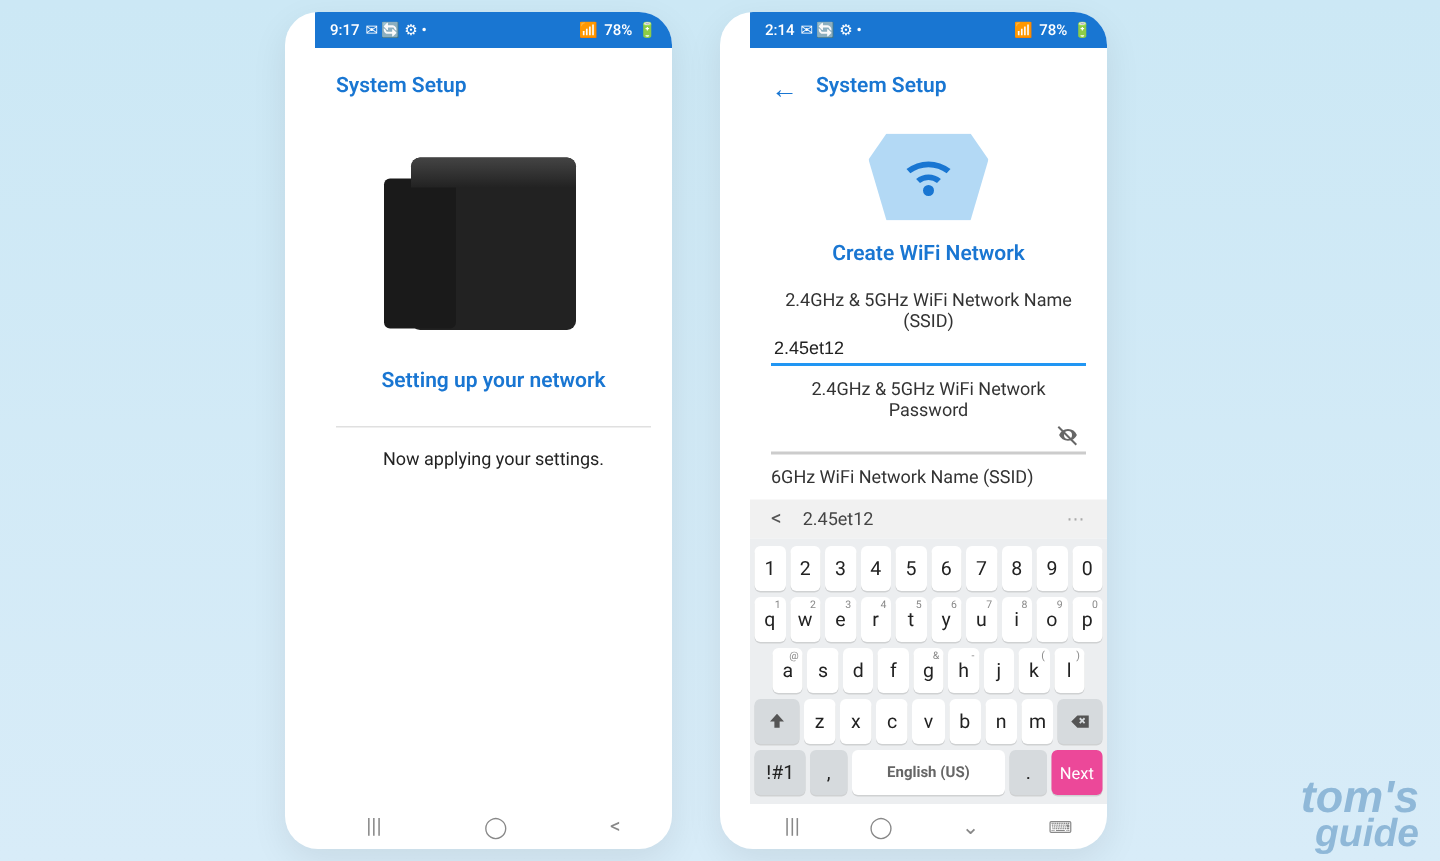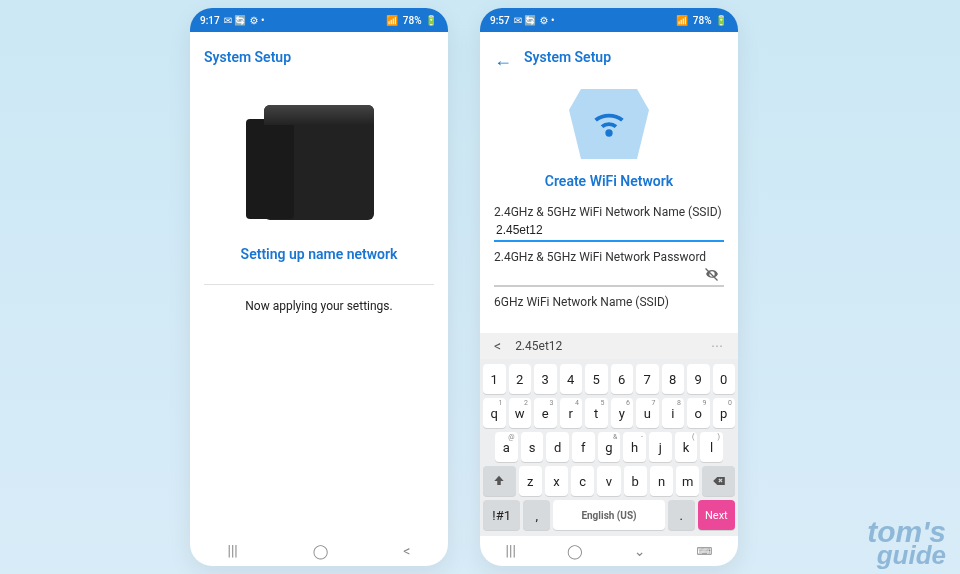--- a/index.html
+++ b/index.html
@@ -10,20 +10,21 @@
     position: relative;
     overflow: hidden;
   }
   .phones { display: flex; gap: 32px; position: absolute; left: 190px; top: 8px; }
   .phone {
     width: 258px; height: 558px;
     background: #fff; border-radius: 22px;
     box-shadow: 0 8px 24px rgba(0,0,0,.08);
     overflow: hidden; display: flex; flex-direction: column;
     position: relative;
+    padding-left: 20px;
   }
   .status-bar {
     height: 24px; background: #1976d2; color: #fff;
     display: flex; align-items: center; justify-content: space-between;
     padding: 0 10px; font-size: 10px; font-weight: 500;
   }
   .status-left, .status-right { display: flex; align-items: center; gap: 4px; }
   .app-header {
     height: 40px; display: flex; padding: 0 14px;
     color: #1976d2; font-size: 14px; font-weight: 600; gap: 12px; margin-top: 17px;
@@ -108,35 +109,35 @@
         <span>📶</span>
         <span>78%</span>
         <span>🔋</span>
       </div>
     </div>
     <div class="app-header">
       <span>System Setup</span>
     </div>
     <div class="content">
       <div class="router-img"></div>
-      <div class="title-blue">Setting up name network</div>
+      <div class="title-blue">Setting up your network</div>
       <div class="hr"></div>
       <div class="body-text">Now applying your settings.</div>
     </div>
     <div class="nav-bar">
       <span>|||</span>
       <span>◯</span>
       <span>&lt;</span>
     </div>
   </div>
 
   <div class="phone">
     <div class="status-bar">
       <div class="status-left">
-        <span>9:57</span>
+        <span>2:14</span>
         <span>✉ 🔄 ⚙ •</span>
       </div>
       <div class="status-right">
         <span>📶</span>
         <span>78%</span>
         <span>🔋</span>
       </div>
     </div>
     <div class="app-header">
       <span class="back-arrow">←</span>

